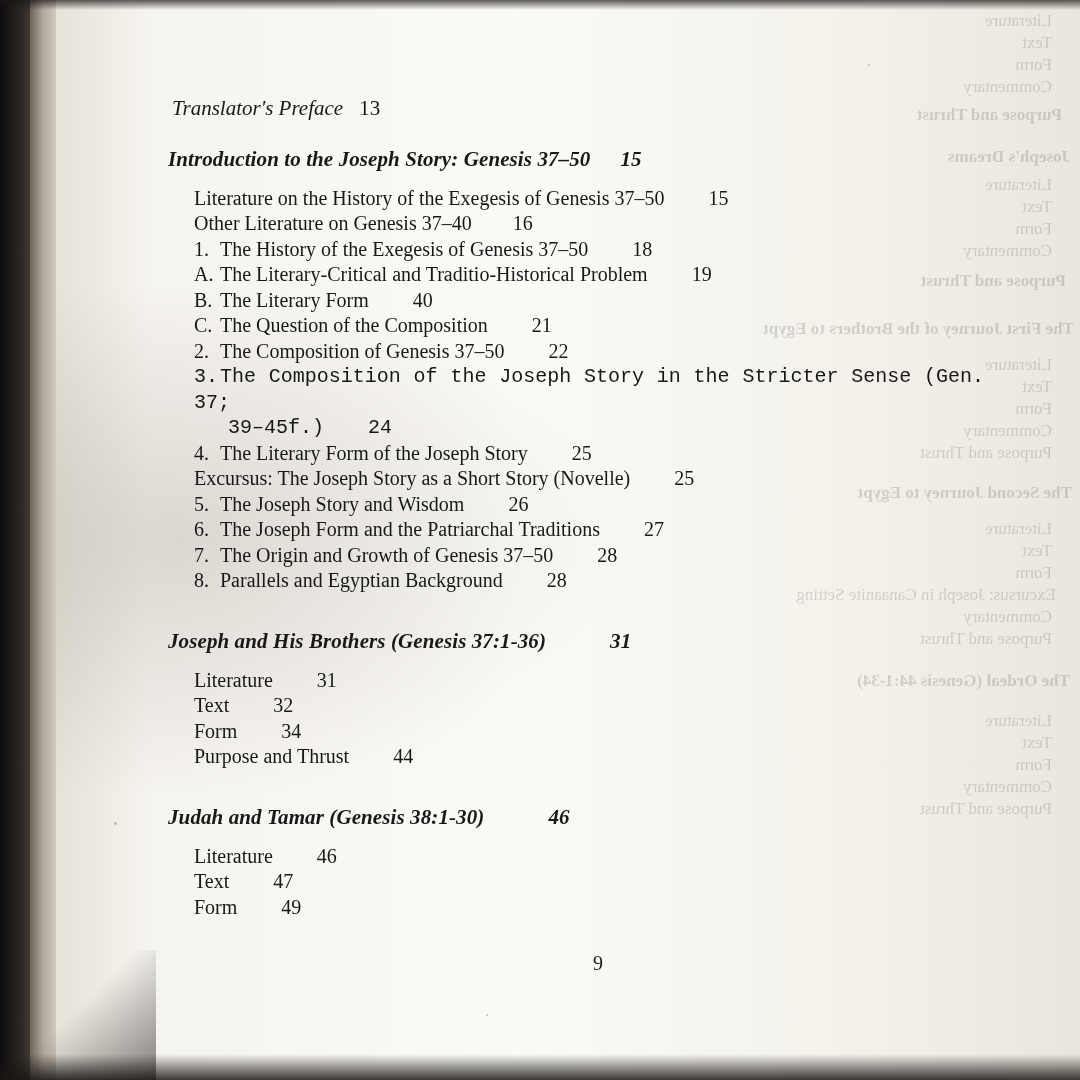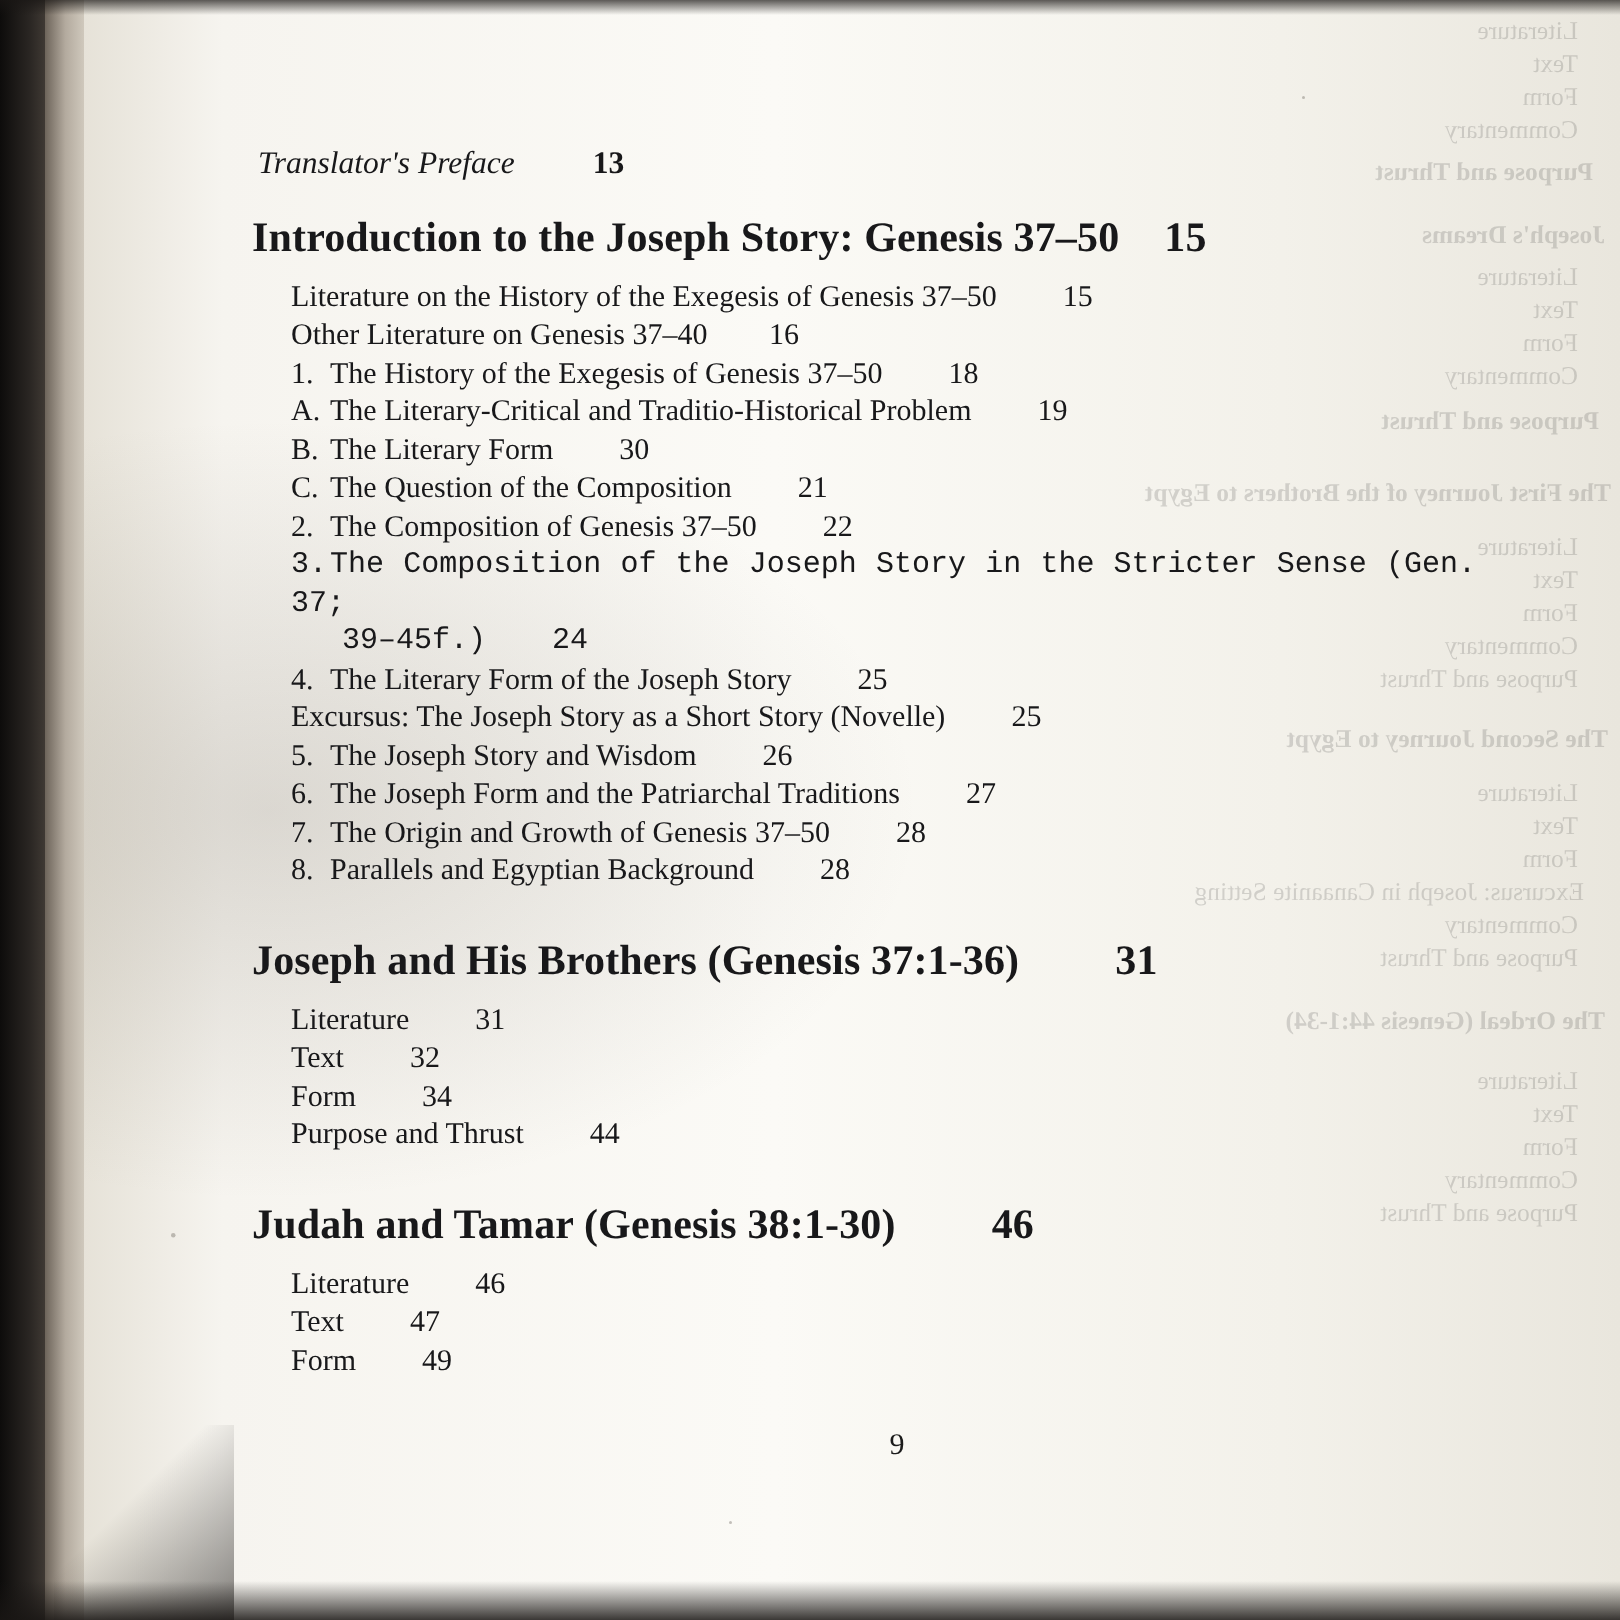--- a/index.html
+++ b/index.html
@@ -104,29 +104,30 @@
     line-height: 25.5px;
     color: #18181a;
   }
 
   .running-head {
     font-style: italic;
     font-size: 21px;
     margin-bottom: 24px;
     padding-left: 4px;
   }
-  .running-head .pg { font-style: normal; margin-left: 52px; font-weight: bold; }
+  .running-head .pg { font-style: normal; margin-left: 16px; }
 
   .chapter-head {
     font-weight: bold;
-    font-size: 28px;
+    font-size: 21px;
     line-height: 26px;
     padding-left: 0px;
     margin-bottom: 14px;
     letter-spacing: 0.1px;
+    font-style: italic;
   }
   .chapter-head .pg { margin-left: 30px; }
 
   .lvl1 { padding-left: 26px; }
   .lvl2 { padding-left: 26px; }
   .lvl3 { padding-left: 62px; }
   .lvl4 { padding-left: 80px; }
 
   .num { display: inline-block; width: 26px; }
   .pg { margin-left: 41px; }
@@ -220,21 +221,21 @@
         <div class="toc-line lvl1">
           <span>Other Literature on Genesis 37–40</span><span class="pg">16</span>
         </div>
         <div class="toc-line lvl2">
           <span class="num">1.</span><span>The History of the Exegesis of Genesis 37–50</span><span class="pg-wide">18</span>
         </div>
         <div class="toc-line lvl3">
           <span class="num">A.</span><span>The Literary-Critical and Traditio-Historical Problem</span><span class="pg-wide">19</span>
         </div>
         <div class="toc-line lvl3">
-          <span class="num">B.</span><span>The Literary Form</span><span class="pg-wide">30</span>
+          <span class="num">B.</span><span>The Literary Form</span><span class="pg-wide">40</span>
         </div>
         <div class="toc-line lvl3">
           <span class="num">C.</span><span>The Question of the Composition</span><span class="pg-wide">21</span>
         </div>
         <div class="toc-line lvl2">
           <span class="num">2.</span><span>The Composition of Genesis 37–50</span><span class="pg-wide">22</span>
         </div>
 
         <div class="toc-line lvl2 justified">
           <span class="num">3.</span><span>The Composition of the Joseph Story in the Stricter Sense (Gen. 37;</span>

